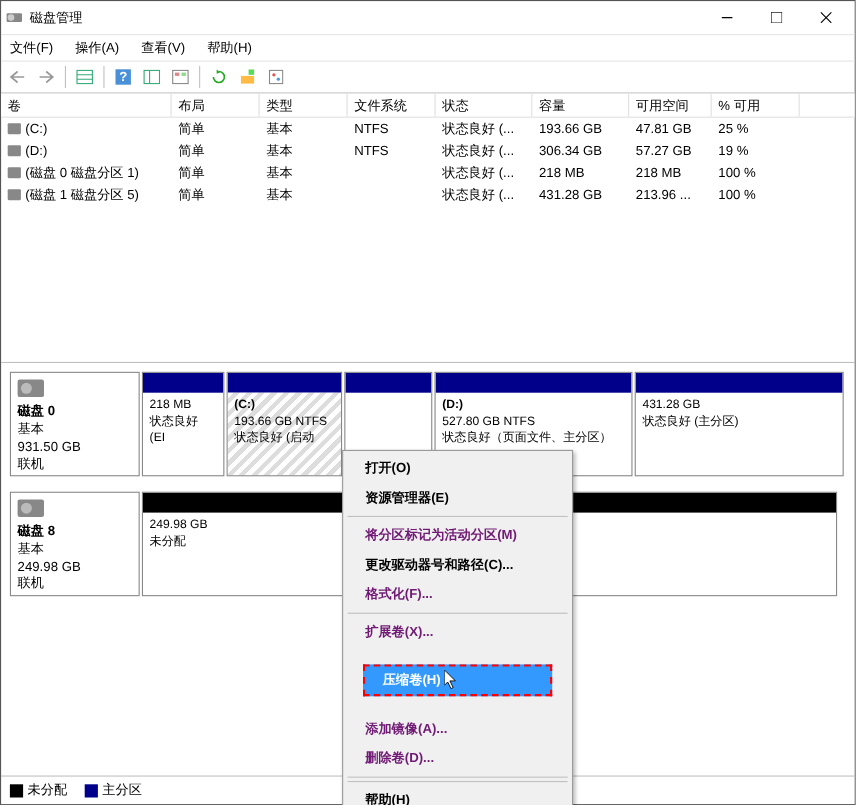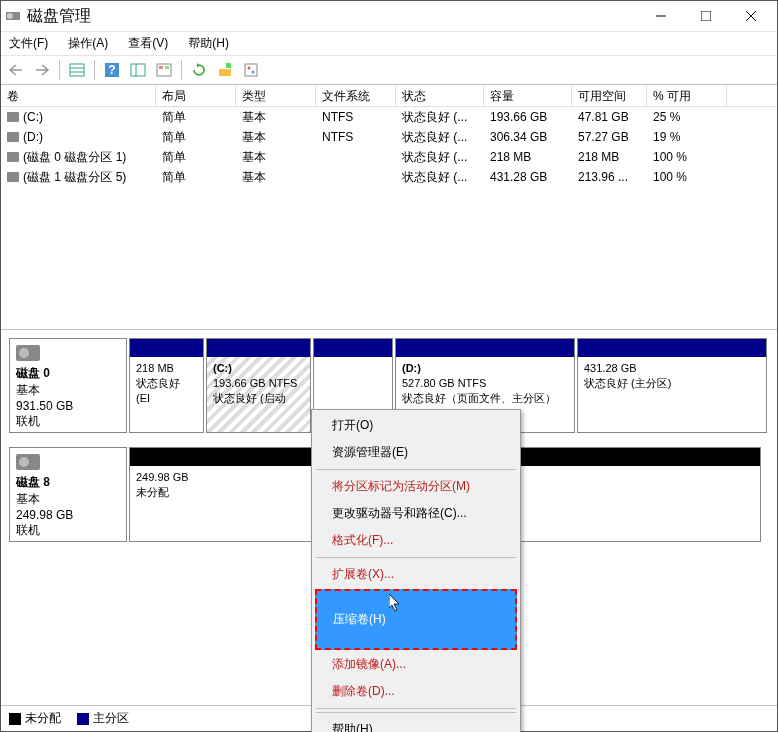--- a/index.html
+++ b/index.html
@@ -1,20 +1,20 @@
 <!DOCTYPE html>
 <html><head>
 <meta charset="utf-8">
 <style>
 * { box-sizing: border-box; margin: 0; padding: 0; }
 body { font-family: "Microsoft YaHei", "Segoe UI", sans-serif; font-size: 12px; background: #fff; width: 778px; height: 732px; overflow: hidden; position: relative; }
 .window { border: 1px solid #555; width: 778px; height: 732px; display: flex; flex-direction: column; }
 .titlebar { height: 30px; display: flex; align-items: center; padding: 0 4px; }
 .titlebar .icon { width: 16px; height: 16px; margin-right: 6px; }
-.titlebar .title { flex: 1; font-size: 16px; }
+.titlebar .title { flex: 1; font-size: 12px; }
 .titlebar .btn { width: 45px; height: 30px; display: flex; align-items: center; justify-content: center; cursor: pointer; }
 .menubar { height: 24px; display: flex; align-items: center; padding-left: 4px; gap: 12px; border-top: 1px solid #e5e5e5; }
 .menubar span { cursor: pointer; padding: 2px 4px; }
 .toolbar { height: 30px; display: flex; align-items: center; padding: 0 4px; gap: 4px; border-top: 1px solid #e5e5e5; border-bottom: 1px solid #c0c0c0; }
 .tool-sep { width: 1px; height: 20px; background: #c0c0c0; margin: 0 2px; }
 .tool-btn { width: 22px; height: 22px; display: flex; align-items: center; justify-content: center; cursor: pointer; border: 1px solid transparent; }
 .tool-btn.disabled { opacity: 0.4; cursor: default; }
 .list-area { height: 245px; overflow: auto; border-bottom: 1px solid #c0c0c0; }
 .list-header { display: flex; height: 22px; background: #fff; border-bottom: 1px solid #e0e0e0; }
 .list-header .col { padding: 3px 6px; border-right: 1px solid #e0e0e0; overflow: hidden; white-space: nowrap; }
@@ -31,24 +31,24 @@
 .parts { flex: 1; display: flex; gap: 2px; }
 .part { border: 1px solid #888; display: flex; flex-direction: column; overflow: hidden; }
 .part-head { height: 18px; background: #00008B; }
 .part-body { flex: 1; padding: 4px 6px; font-size: 11px; line-height: 1.35; overflow: hidden; }
 .part-body .label { font-weight: bold; }
 .part.unalloc .part-head { background: #000; }
 .part.hatched .part-body { background: repeating-linear-gradient(135deg, #fff, #fff 4px, #ddd 4px, #ddd 8px); }
 .legend { height: 26px; border-top: 1px solid #c0c0c0; display: flex; align-items: center; padding: 0 8px; gap: 16px; font-size: 12px; }
 .legend .sw { width: 12px; height: 12px; display: inline-block; margin-right: 4px; vertical-align: middle; }
 .context-menu { position: absolute; width: 210px; background: #f0f0f0; border: 1px solid #999; box-shadow: 2px 2px 4px rgba(0,0,0,0.3); padding: 2px; z-index: 100; }
-.cm-item { padding: 5px 18px; cursor: pointer; }
-.cm-item.disabled { color: #b91c1c; cursor: default; }
+.cm-item { padding: 5px 18px; cursor: pointer; font-weight: bold; }
+.cm-item.disabled { color: #701a75; cursor: default; }
 .cm-sep { height: 1px; background: #c0c0c0; margin: 3px 2px; }
-.cm-item.highlight { background: #3399ff; color: #fff; border: 2px dashed red; margin: 1px; padding: 20px 16px; position: relative; }
+.cm-item.highlight { background: #3399ff; color: #fff; border: 2px dashed red; margin: 16px; padding: 4px 16px; position: relative; }
 .cursor { position: absolute; width: 12px; height: 18px; z-index: 200; pointer-events: none; }
 </style>
 </head>
 <body>
 
 <div class="window">
 
   <div class="titlebar">
     <span class="icon">
       <svg width="16" height="16">

